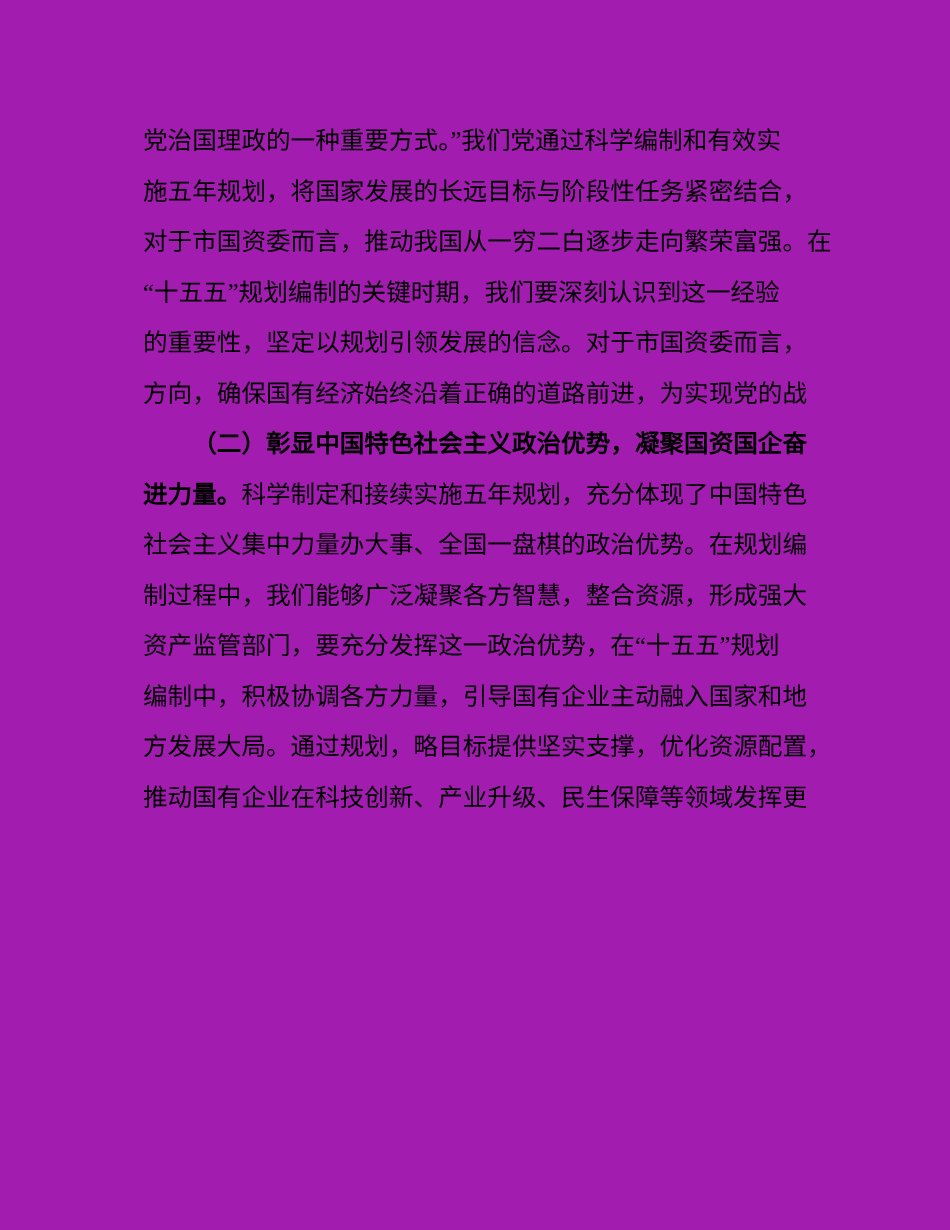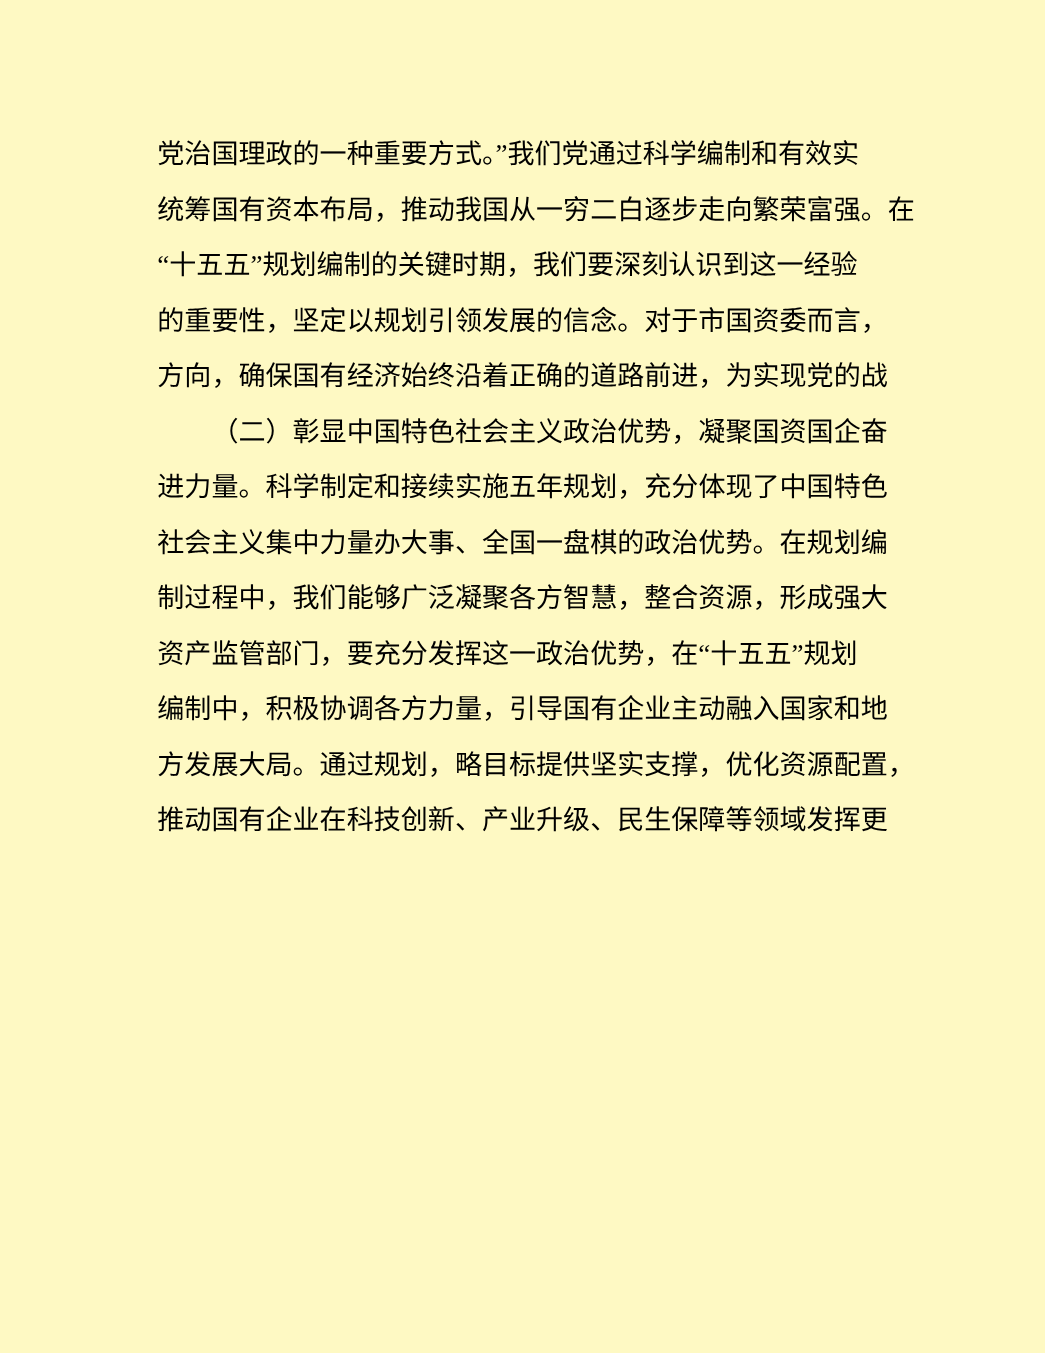--- a/index.html
+++ b/index.html
@@ -10,21 +10,21 @@
   body {
     width: 950px;
     height: 1230px;
     position: relative;
     overflow: hidden;
     font-family: "Liberation Serif", "DejaVu Serif", serif;
   }
   .page {
     position: absolute;
     inset: 0;
-    background: #fef9c3;
+    background: #a21caf;
   }
   .text-block {
     position: absolute;
     left: 143px;
     top: 116px;
     width: 676px;
     color: #000000;
     font-size: 24.6px;
     line-height: 50.5px;
     letter-spacing: 0px;
@@ -39,31 +39,32 @@
   }
   .line.indent {
     text-indent: 49.2px;
   }
   .run {
     font-family: "Liberation Serif", "DejaVu Serif", serif;
     font-weight: 400;
   }
   .run-bold {
     font-family: "Liberation Sans", "DejaVu Sans", sans-serif;
-    font-weight: 400;
+    font-weight: 700;
   }
 </style>
 </head>
 <body>
 
 <div class="page">
   <div class="text-block">
       <div class="paragraph">
         <div class="line"><span class="run">党治国理政的一种重要方式。”我们党通过科学编制和有效实</span></div>
-        <div class="line"><span class="run">统筹国有资本布局，推动我国从一穷二白逐步走向繁荣富强。在</span></div>
+        <div class="line"><span class="run">施五年规划，将国家发展的长远目标与阶段性任务紧密结合，</span></div>
+        <div class="line"><span class="run">对于市国资委而言，推动我国从一穷二白逐步走向繁荣富强。在</span></div>
         <div class="line"><span class="run">“十五五”规划编制的关键时期，我们要深刻认识到这一经验</span></div>
         <div class="line"><span class="run">的重要性，坚定以规划引领发展的信念。对于市国资委而言，</span></div>
         <div class="line"><span class="run">方向，确保国有经济始终沿着正确的道路前进，为实现党的战</span></div>
       </div>
       <div class="paragraph">
         <div class="line indent"><span class="run run-bold">（二）彰显中国特色社会主义政治优势，凝聚国资国企奋</span></div>
         <div class="line"><span class="run run-bold">进力量。</span><span class="run">科学制定和接续实施五年规划，充分体现了中国特色</span></div>
         <div class="line"><span class="run">社会主义集中力量办大事、全国一盘棋的政治优势。在规划编</span></div>
         <div class="line"><span class="run">制过程中，我们能够广泛凝聚各方智慧，整合资源，形成强大</span></div>
         <div class="line"><span class="run">资产监管部门，要充分发挥这一政治优势，在“十五五”规划</span></div>

